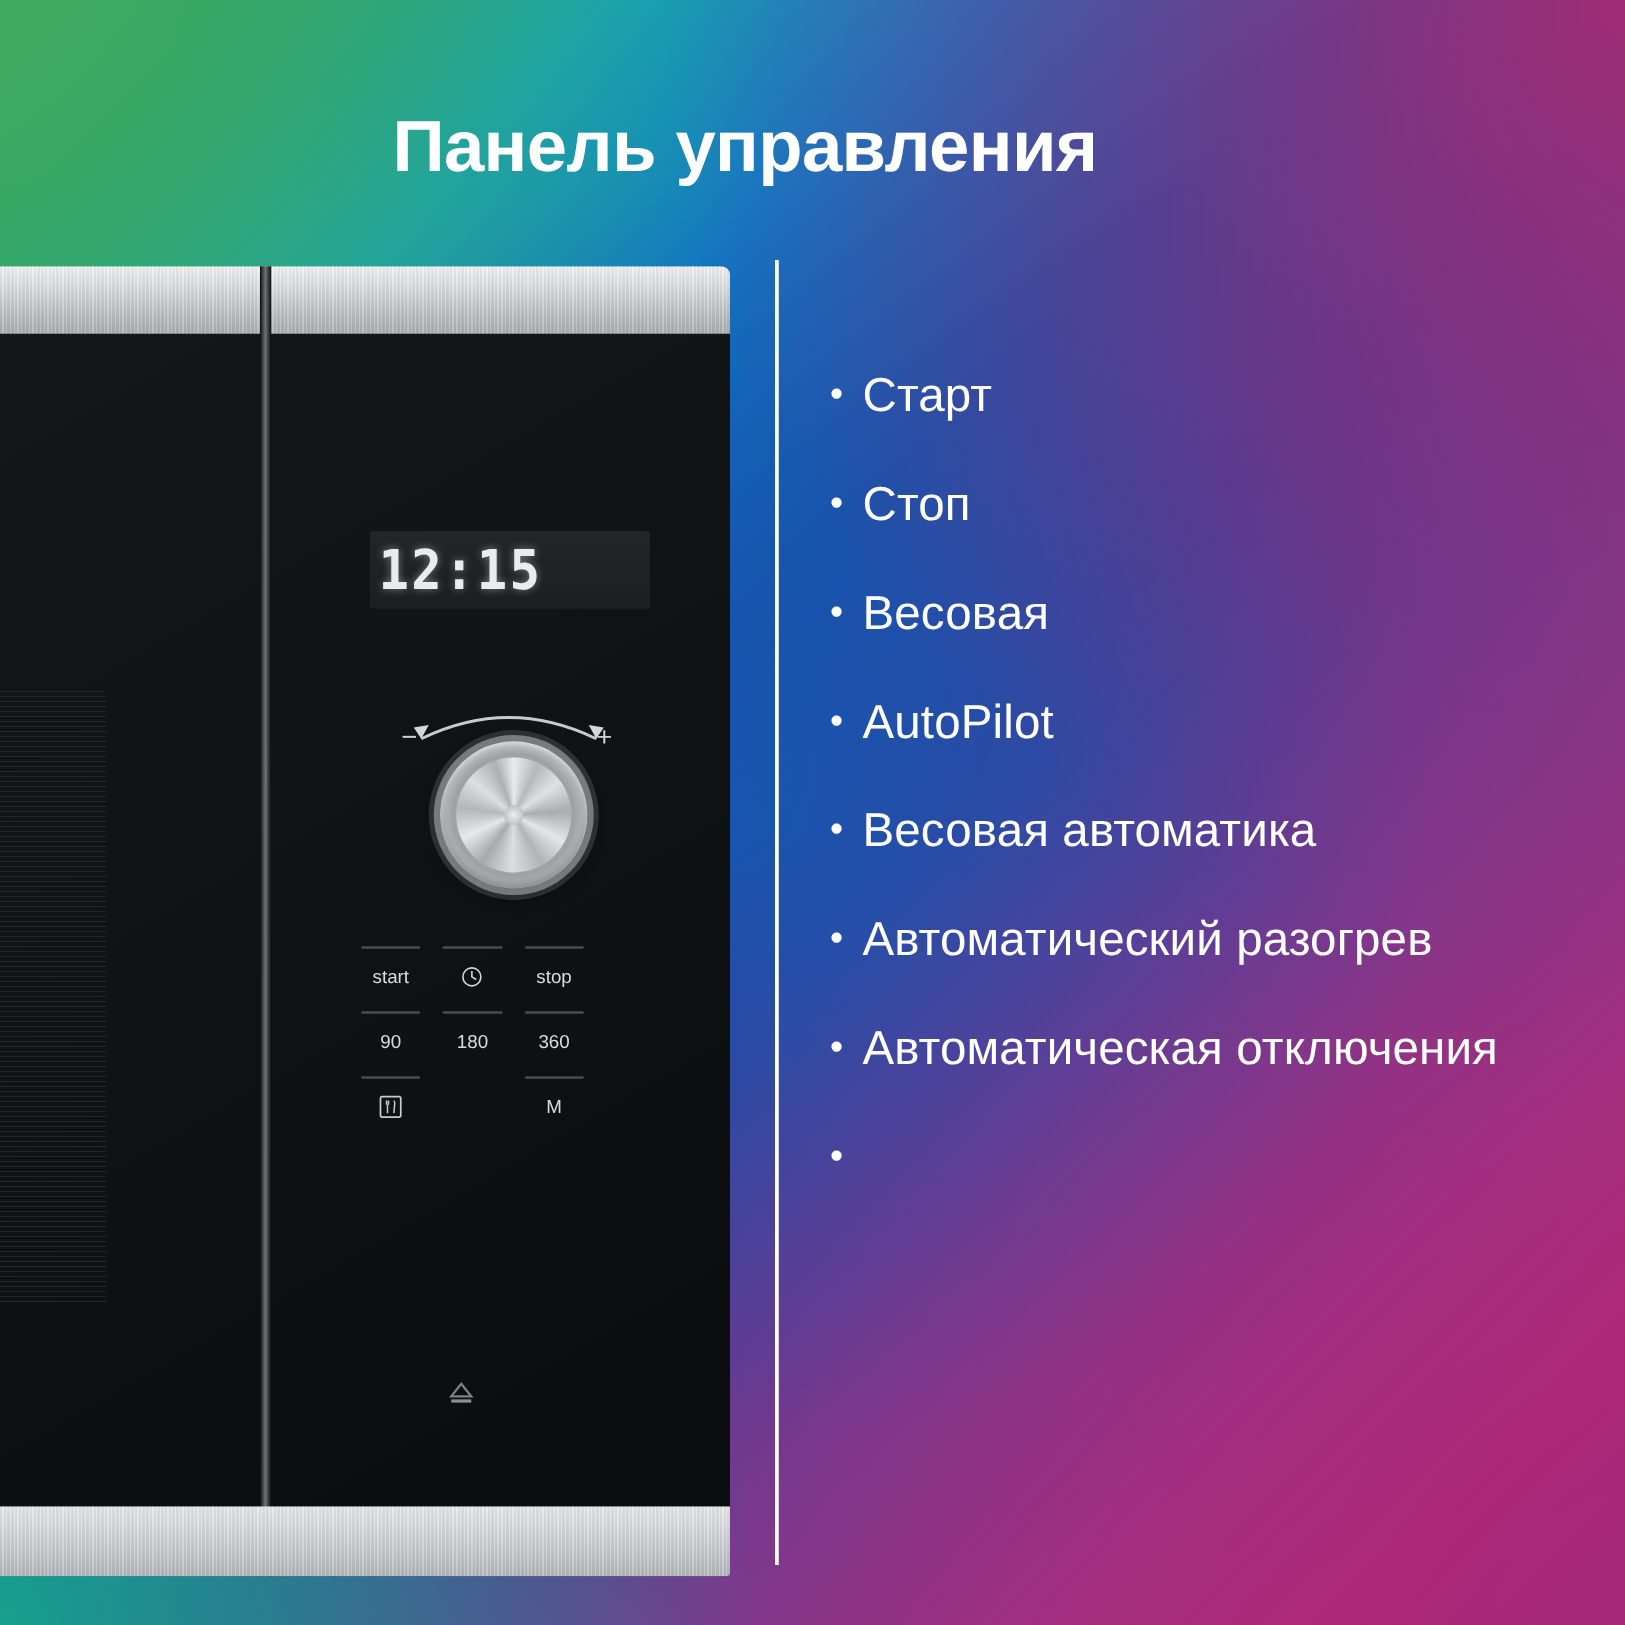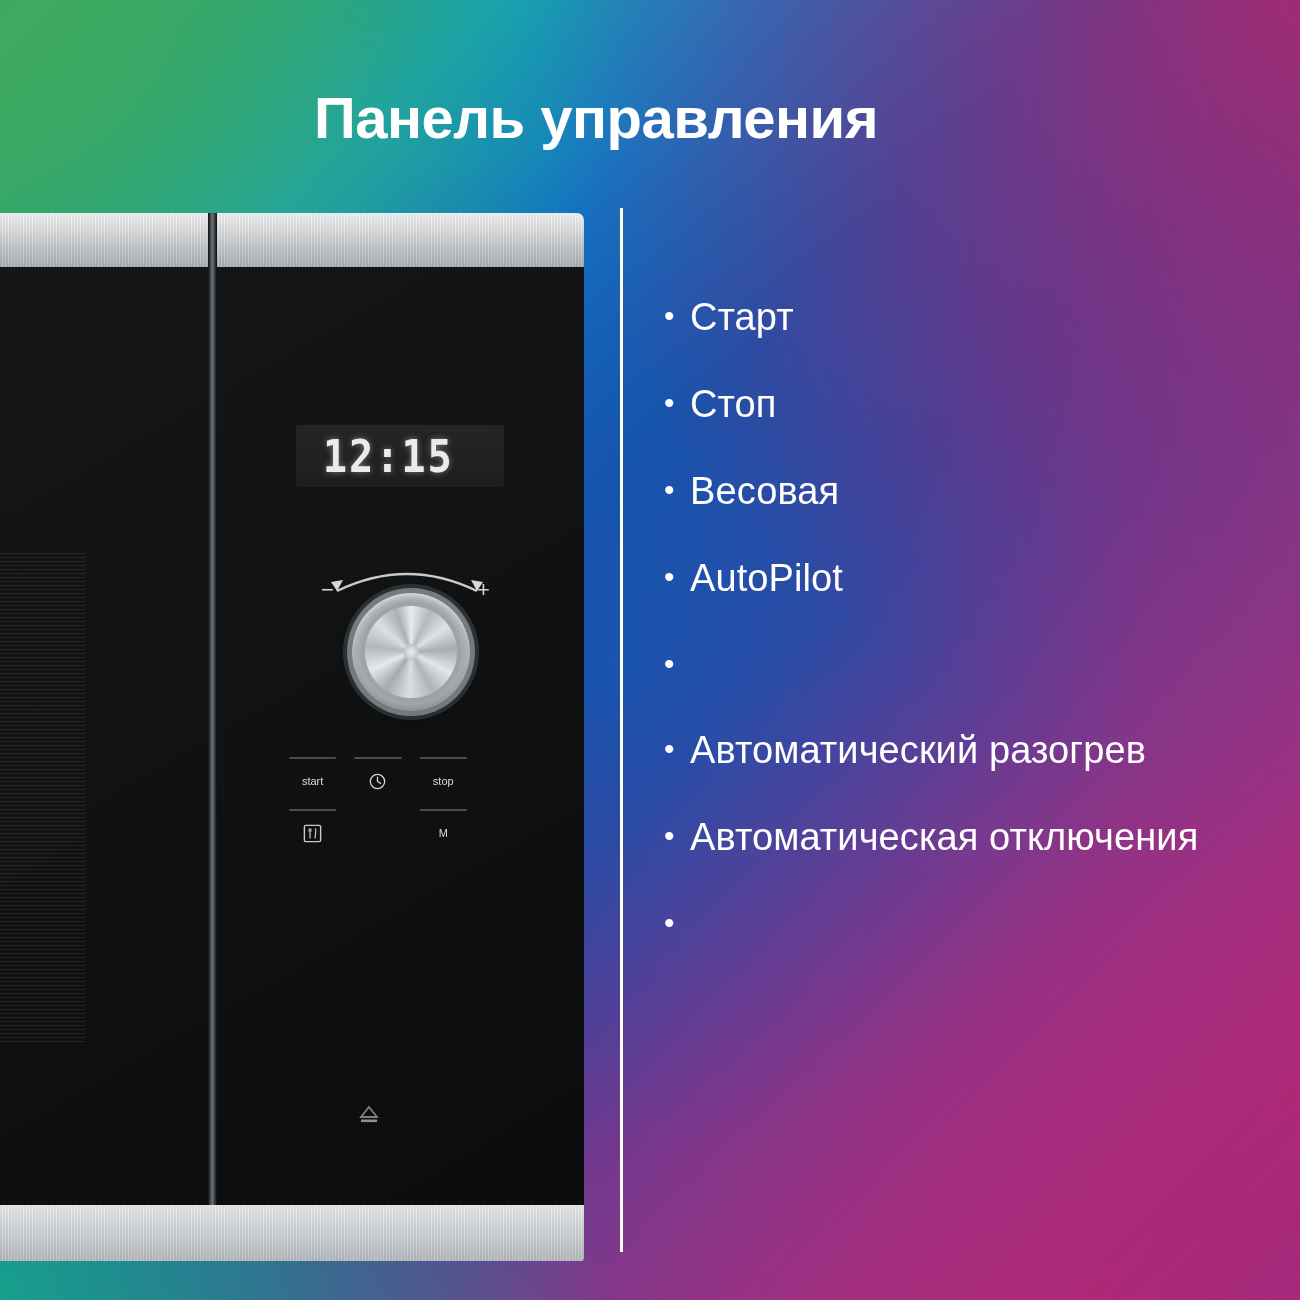--- a/index.html
+++ b/index.html
@@ -91,24 +91,24 @@
   
   #vent {
     position:absolute; left:0; top:286px; width:113px; height:490px;
     background:repeating-linear-gradient(to bottom,
       rgba(255,255,255,.085) 0px, rgba(255,255,255,.085) 1px,
       rgba(255,255,255,0) 1px, rgba(255,255,255,0) 4px);
   }
 
   
   #display {
-    position:absolute; left:324px; top:158px; width:208px; height:62px;
+    position:absolute; left:324px; top:158px; width:224px; height:62px;
     background:linear-gradient(to bottom,#232527 0%, #1c1e20 100%);
     border-radius:2px;
-    display:flex; align-items:center; justify-content:center;
+    display:flex; align-items:center; justify-content:flex-start;
   }
   #display-time {
     font-family:"DejaVu Sans Mono", monospace;
     font-size:44px; font-weight:bold;
     color:#e9ebec;
     letter-spacing:2px;
     padding-right:26px;
     text-shadow:0 0 7px rgba(255,255,255,.4);
     transform:scaleX(.92);
   }
@@ -158,21 +158,21 @@
   #buttons {
     position:absolute; left:308px; top:488px;
     width:196px;
   }
   .btn-row { display:flex; }
   .btn {
     width:65.3px; height:52px;
     position:relative;
     display:flex; align-items:center; justify-content:center;
     color:#d9dcde;
-    font-size:11px;
+    font-size:15px;
   }
   .btn .bar {
     position:absolute; left:9px; right:9px; top:2px; height:2px;
     background:#4a4d50; border-radius:1px;
   }
   .btn.accent .bar { background:#a35a2a; box-shadow:0 0 5px rgba(190,95,35,.6); }
   .btn.blank .bar { background:transparent; }
   .btn-label { line-height:1; }
 
   .icon-clock  { width:19px; height:19px; }
@@ -258,20 +258,34 @@
               </svg>
             </div>
             <div class="btn">
               <span class="bar"></span>
               <span class="btn-label">stop</span>
             </div>
           </div>
           <div class="btn-row">
             <div class="btn">
               <span class="bar"></span>
+              <span class="btn-label">90</span>
+            </div>
+            <div class="btn">
+              <span class="bar"></span>
+              <span class="btn-label">180</span>
+            </div>
+            <div class="btn">
+              <span class="bar"></span>
+              <span class="btn-label">360</span>
+            </div>
+          </div>
+          <div class="btn-row">
+            <div class="btn">
+              <span class="bar"></span>
               <svg viewBox="0 0 22 22" class="icon-dish">
                 <rect x="1.6" y="1.6" width="18.8" height="18.8" rx="1.6" fill="none" stroke="#c9cccf" stroke-width="1.6"></rect>
                 <path d="M7.2 5.2 L7.2 9 M9 5.2 L9 9 M8.1 9 L8.1 16.8 M14 5.2 Q15.6 7.2 14.6 10 L14 16.8" fill="none" stroke="#c9cccf" stroke-width="1.4"></path>
               </svg>
             </div>
             <div class="btn blank">
               <span class="bar"></span>
             </div>
             <div class="btn">
               <span class="bar"></span>
@@ -305,20 +319,21 @@
       <div class="feature">
         <span class="feature-bullet">•</span>
         <span class="feature-label">Весовая</span>
       </div>
       <div class="feature">
         <span class="feature-bullet">•</span>
         <span class="feature-label">AutoPilot</span>
       </div>
       <div class="feature">
         <span class="feature-bullet">•</span>
+        <span class="feature-label">Весовая автоматика</span>
       </div>
       <div class="feature">
         <span class="feature-bullet">•</span>
         <span class="feature-label">Автоматический разогрев</span>
       </div>
       <div class="feature">
         <span class="feature-bullet">•</span>
         <span class="feature-label">Автоматическая отключения</span>
       </div>
       <div class="feature">

